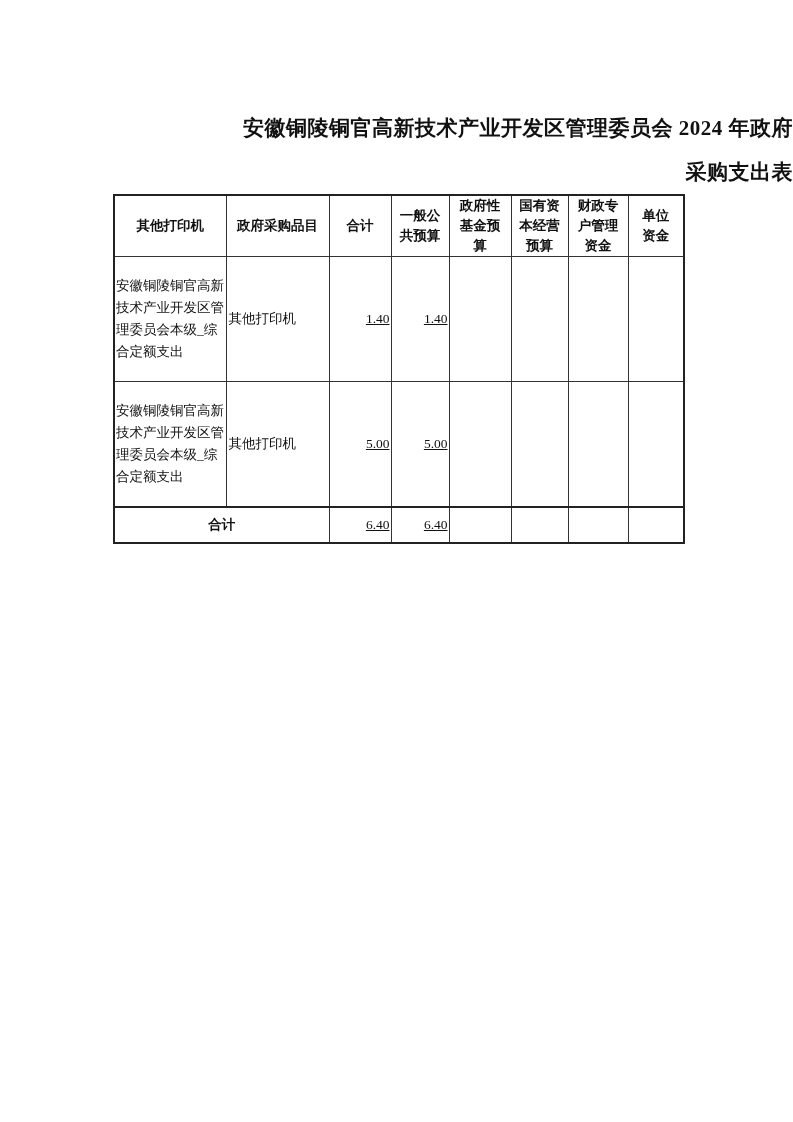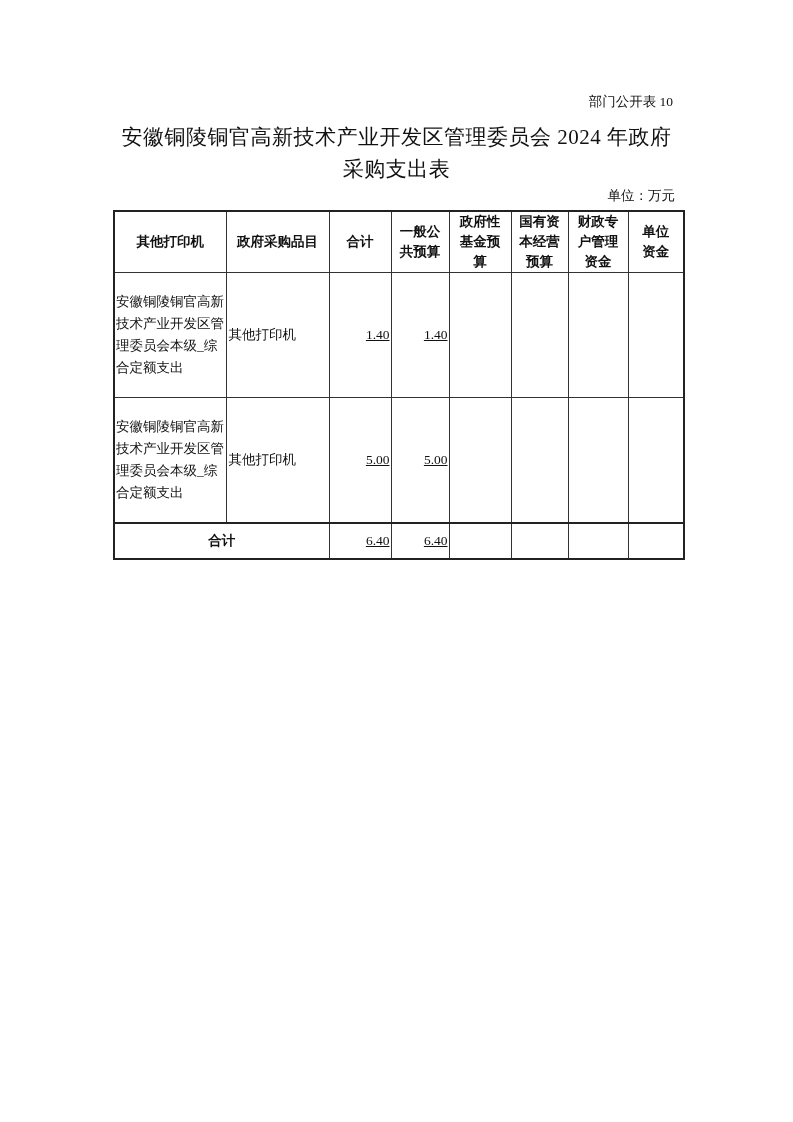--- a/index.html
+++ b/index.html
@@ -19,24 +19,24 @@
     position: relative;
   }
   .doc-label {
     text-align: right;
     padding-right: 120px;
     font-size: 13.5px;
     line-height: 15px;
   }
   .doc-title {
     margin-top: 12px;
-    text-align: center;
+    text-align: right;
     font-size: 21px;
-    font-weight: normal;
-    line-height: 32px;
+    font-weight: bold;
+    line-height: 44px;
     white-space: pre-line;
     letter-spacing: 0.5px;
   }
   .unit-label {
     margin-top: 3px;
     margin-bottom: 6px;
     text-align: right;
     padding-right: 118px;
     font-size: 13.5px;
     line-height: 16px;
@@ -89,26 +89,24 @@
     font-weight: bold;
     text-align: center;
     vertical-align: middle;
   }
 </style>
 </head>
 <body>
 
 <div class="page">
 
-  <div class="doc-label">部门公开表 10</div>
 
   <div class="doc-title">安徽铜陵铜官高新技术产业开发区管理委员会 2024 年政府
 采购支出表</div>
 
-  <div class="unit-label">单位：万元</div>
 
   <table class="proc-table">
     <colgroup>
       <col style="width:112px">
       <col style="width:103px">
       <col style="width:62px">
       <col style="width:58px">
       <col style="width:62px">
       <col style="width:57px">
       <col style="width:60px">

